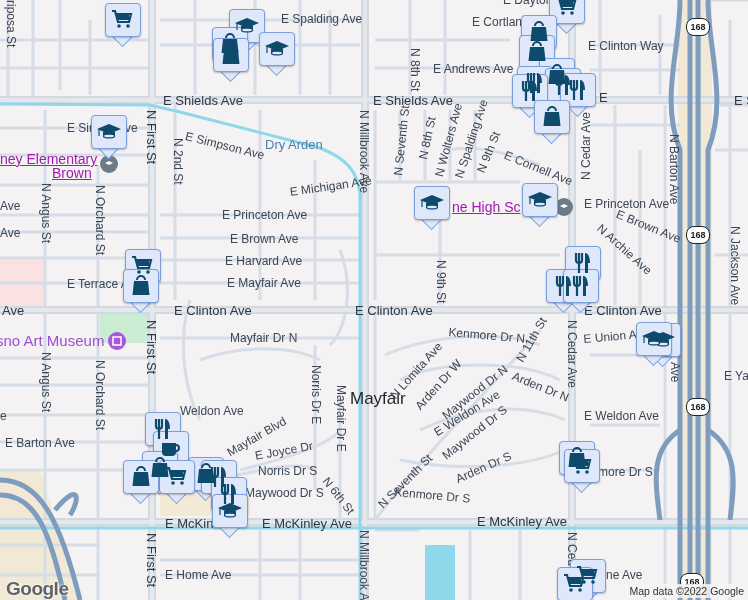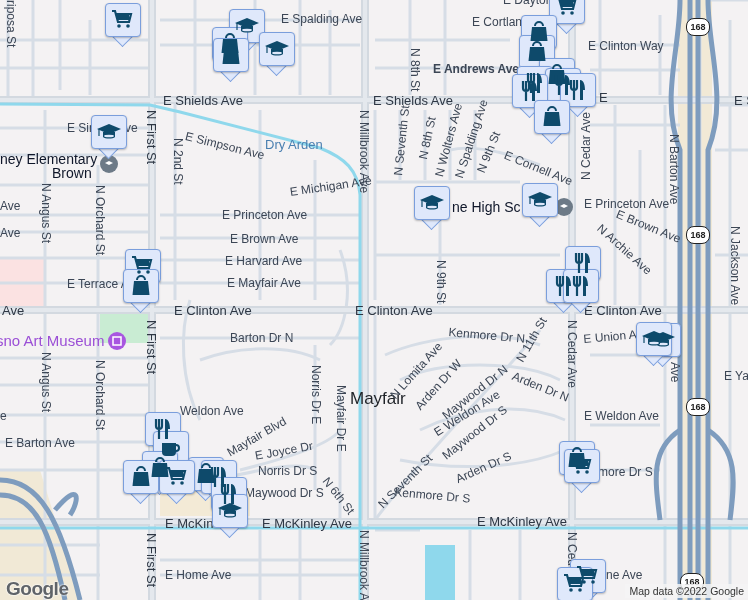--- a/index.html
+++ b/index.html
@@ -2,21 +2,21 @@
 <html><head>
 <meta charset="utf-8">
 <style>
   html, body { margin:0; padding:0; }
   body { width:748px; height:600px; overflow:hidden; background:#f4f2f3; font-family:"Liberation Sans", sans-serif; }
   #map { position:relative; width:748px; height:600px; overflow:hidden; background:#f4f2f3; }
   svg.base { position:absolute; left:0; top:0; }
   .lbl { position:absolute; font-size:12px; color:#3c4655; white-space:nowrap; line-height:1; transform-origin:0 0; }
   .lbl.major { font-size:13px; color:#2e3744; }
   .lbl.place { font-size:17px; color:#1f2328; }
-  .lbl.poi { font-size:14px; color:#0f172a; }
+  .lbl.poi { font-size:14px; color:#a21caf;text-decoration:underline; }
   .lbl.museum { font-size:15px; color:#9b4fd6; }
   .lbl.creek { font-size:13px; color:#4a7fb0; }
   .marker { position:absolute; width:36px; height:44px; cursor:pointer; }
   .marker .box { position:absolute; left:0; top:0; width:34px; height:32px; background:#dfe8fb; border:1px solid #7a9edc; border-radius:4px; box-shadow:0 1px 2px rgba(0,0,0,0.25); display:flex; align-items:center; justify-content:center; }
   .marker .tip { position:absolute; left:10px; top:26px; width:14px; height:14px; background:#dfe8fb; border-right:1px solid #7a9edc; border-bottom:1px solid #7a9edc; transform:rotate(45deg); }
   .marker svg { width:26px; height:26px; position:relative; z-index:2; }
   .shield { position:absolute; width:22px; height:16px; border-radius:8px; background:#fff; border:1.5px solid #222; font-size:9px; font-weight:bold; color:#222; display:flex; align-items:center; justify-content:center; }
   .google-logo { position:absolute; left:6px; top:578px; font-size:19px; font-weight:bold; color:#5f6368; letter-spacing:-0.5px; text-shadow:0 0 2px #fff,0 0 2px #fff; }
   .attrib { position:absolute; right:0; top:584px; background:rgba(245,245,245,0.85); font-size:10.5px; color:#333; padding:1px 4px; }
   .poi-icon { position:absolute; width:18px; height:18px; border-radius:50%; display:flex; align-items:center; justify-content:center; }
@@ -178,21 +178,21 @@
 
   <div class="shield" style="left:686px;top:18px;">168</div>
   <div class="shield" style="left:686px;top:226px;">168</div>
   <div class="shield" style="left:686px;top:398px;">168</div>
   <div class="shield" style="left:680px;top:573px;">168</div>
 
   <div class="lbl" style="left:281px;top:13px;">E Spalding Ave</div>
   <div class="lbl" style="left:472px;top:16px;">E Cortland</div>
   <div class="lbl" style="left:503px;top:-6px;">E Dayton</div>
   <div class="lbl" style="left:588px;top:40px;">E Clinton Way</div>
-  <div class="lbl" style="left:433px;top:63px;font-weight:bold;">E Andrews Ave</div>
+  <div class="lbl" style="left:433px;top:63px;">E Andrews Ave</div>
   <div class="lbl major" style="left:163px;top:94px;">E Shields Ave</div>
   <div class="lbl major" style="left:373px;top:94px;">E Shields Ave</div>
   <div class="lbl major" style="left:599px;top:91px;">E</div>
   <div class="lbl major" style="left:734px;top:94px;">E S</div>
   <div class="lbl" style="left:67px;top:122px;">E Sim</div>
   <div class="lbl" style="left:125px;top:122px;">ve</div>
   <div class="lbl creek" style="left:265px;top:138px;">Dry Arden</div>
   <div class="lbl poi" style="left:0px;top:152px;">ney Elementary</div>
   <div class="lbl poi" style="left:52px;top:166px;">Brown</div>
   <div class="lbl poi" style="left:452px;top:200px;">ne High Sc</div>
@@ -201,21 +201,21 @@
   <div class="lbl" style="left:0px;top:200px;">Ave</div>
   <div class="lbl" style="left:230px;top:233px;">E Brown Ave</div>
   <div class="lbl" style="left:0px;top:227px;">Ave</div>
   <div class="lbl" style="left:225px;top:255px;">E Harvard Ave</div>
   <div class="lbl" style="left:227px;top:277px;">E Mayfair Ave</div>
   <div class="lbl" style="left:67px;top:278px;">E Terrace A</div>
   <div class="lbl major" style="left:174px;top:304px;">E Clinton Ave</div>
   <div class="lbl major" style="left:355px;top:304px;">E Clinton Ave</div>
   <div class="lbl major" style="left:584px;top:304px;">E Clinton Ave</div>
   <div class="lbl major" style="left:-8px;top:304px;">n Ave</div>
-  <div class="lbl" style="left:230px;top:332px;">Barton Dr N</div>
+  <div class="lbl" style="left:230px;top:332px;">Mayfair Dr N</div>
   <div class="lbl museum" style="left:-4px;top:333px;">sno Art Museum</div>
   <div class="lbl" style="left:724px;top:370px;">E Yal</div>
   <div class="lbl" style="left:180px;top:405px;">Weldon Ave</div>
   <div class="lbl" style="left:0px;top:410px;">e</div>
   <div class="lbl" style="left:584px;top:410px;">E Weldon Ave</div>
   <div class="lbl place" style="left:350px;top:390px;">Mayfair</div>
   <div class="lbl" style="left:5px;top:437px;">E Barton Ave</div>
   <div class="lbl" style="left:258px;top:465px;">Norris Dr S</div>
   <div class="lbl" style="left:245px;top:487px;">Maywood Dr S</div>
   <div class="lbl" style="left:598px;top:466px;">more Dr S</div>

